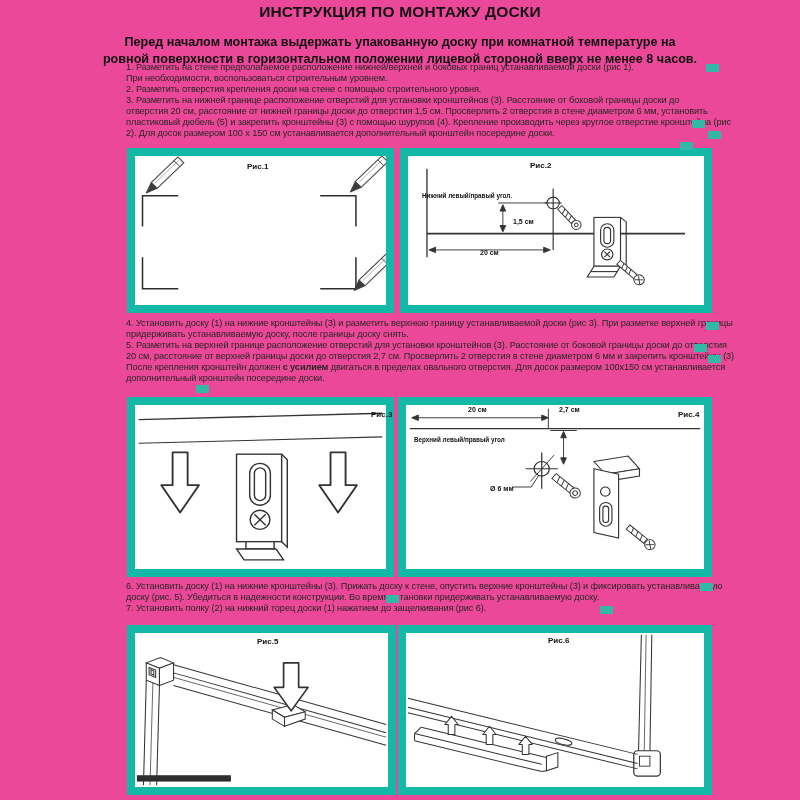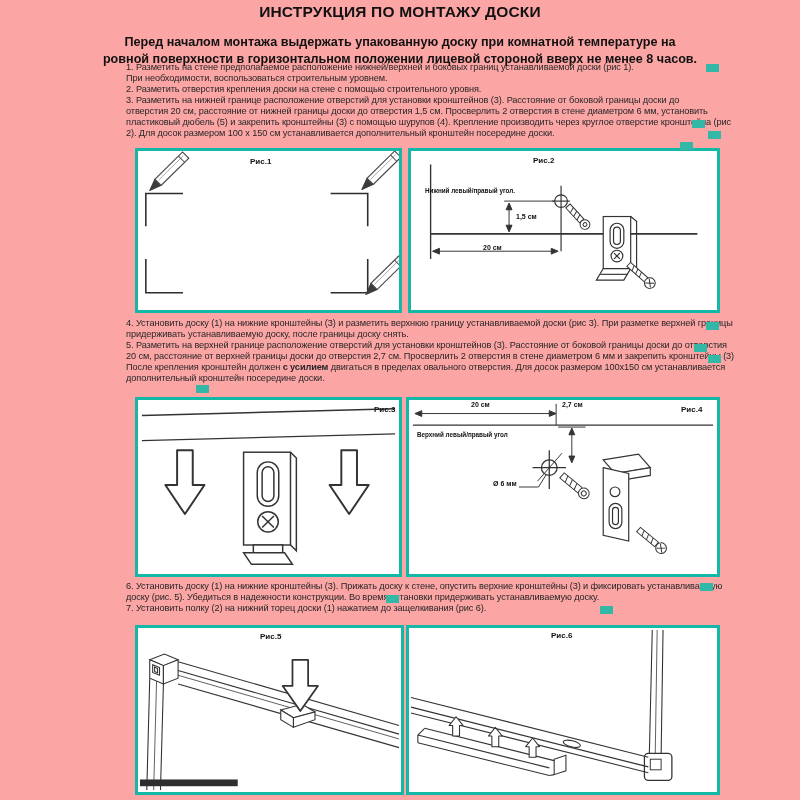--- a/index.html
+++ b/index.html
@@ -1,27 +1,27 @@
 <!DOCTYPE html>
 <html><head>
 <meta charset="utf-8">
 <style>
   html,body{margin:0;padding:0;background:#fff;}
-  .page{position:relative;width:800px;height:800px;background:#fca5a5;overflow:hidden;
+  .page{position:relative;width:800px;height:800px;background:#ec4899;overflow:hidden;
         font-family:"Liberation Sans",sans-serif;color:#1c1c1c;}
   .title{position:absolute;top:3px;left:0;width:100%;text-align:center;
          font-size:15.5px;font-weight:bold;letter-spacing:.2px;color:#111;}
   .intro{position:absolute;top:34px;left:50px;width:700px;text-align:center;
          font-weight:bold;font-size:12.6px;line-height:16.5px;color:#111;}
   .tblock{position:absolute;left:126px;width:600px;font-size:9.2px;line-height:11px;
           color:#262626;letter-spacing:-0.1px;}
   .tline{white-space:nowrap;}
   .b{font-weight:bold;}
   #block1{top:62px;} #block2{top:318px;} #block3{top:581px;}
-  .fig{position:absolute;border:3px solid #14b8a6;background:#fff;box-sizing:border-box;margin-left:8px;}
+  .fig{position:absolute;border:8px solid #14b8a6;background:#fff;box-sizing:border-box;}
   #fig1{left:127px;top:148px;width:267px;height:165px;}
   #fig2{left:400px;top:148px;width:312px;height:165px;}
   #fig3{left:127px;top:397px;width:267px;height:180px;}
   #fig4{left:398px;top:397px;width:314px;height:180px;}
   #fig5{left:127px;top:625px;width:269px;height:170px;}
   #fig6{left:398px;top:625px;width:314px;height:170px;padding-left:40px;}
   .fig svg{position:absolute;left:0;top:0;width:100%;height:100%;}
   .figlabel{position:absolute;font-size:8px;font-weight:bold;color:#111;white-space:nowrap;}
   .dimlabel{position:absolute;font-size:7px;font-weight:bold;color:#111;white-space:nowrap;}
   .cornernote{position:absolute;font-size:6.3px;font-weight:bold;color:#111;white-space:nowrap;}

